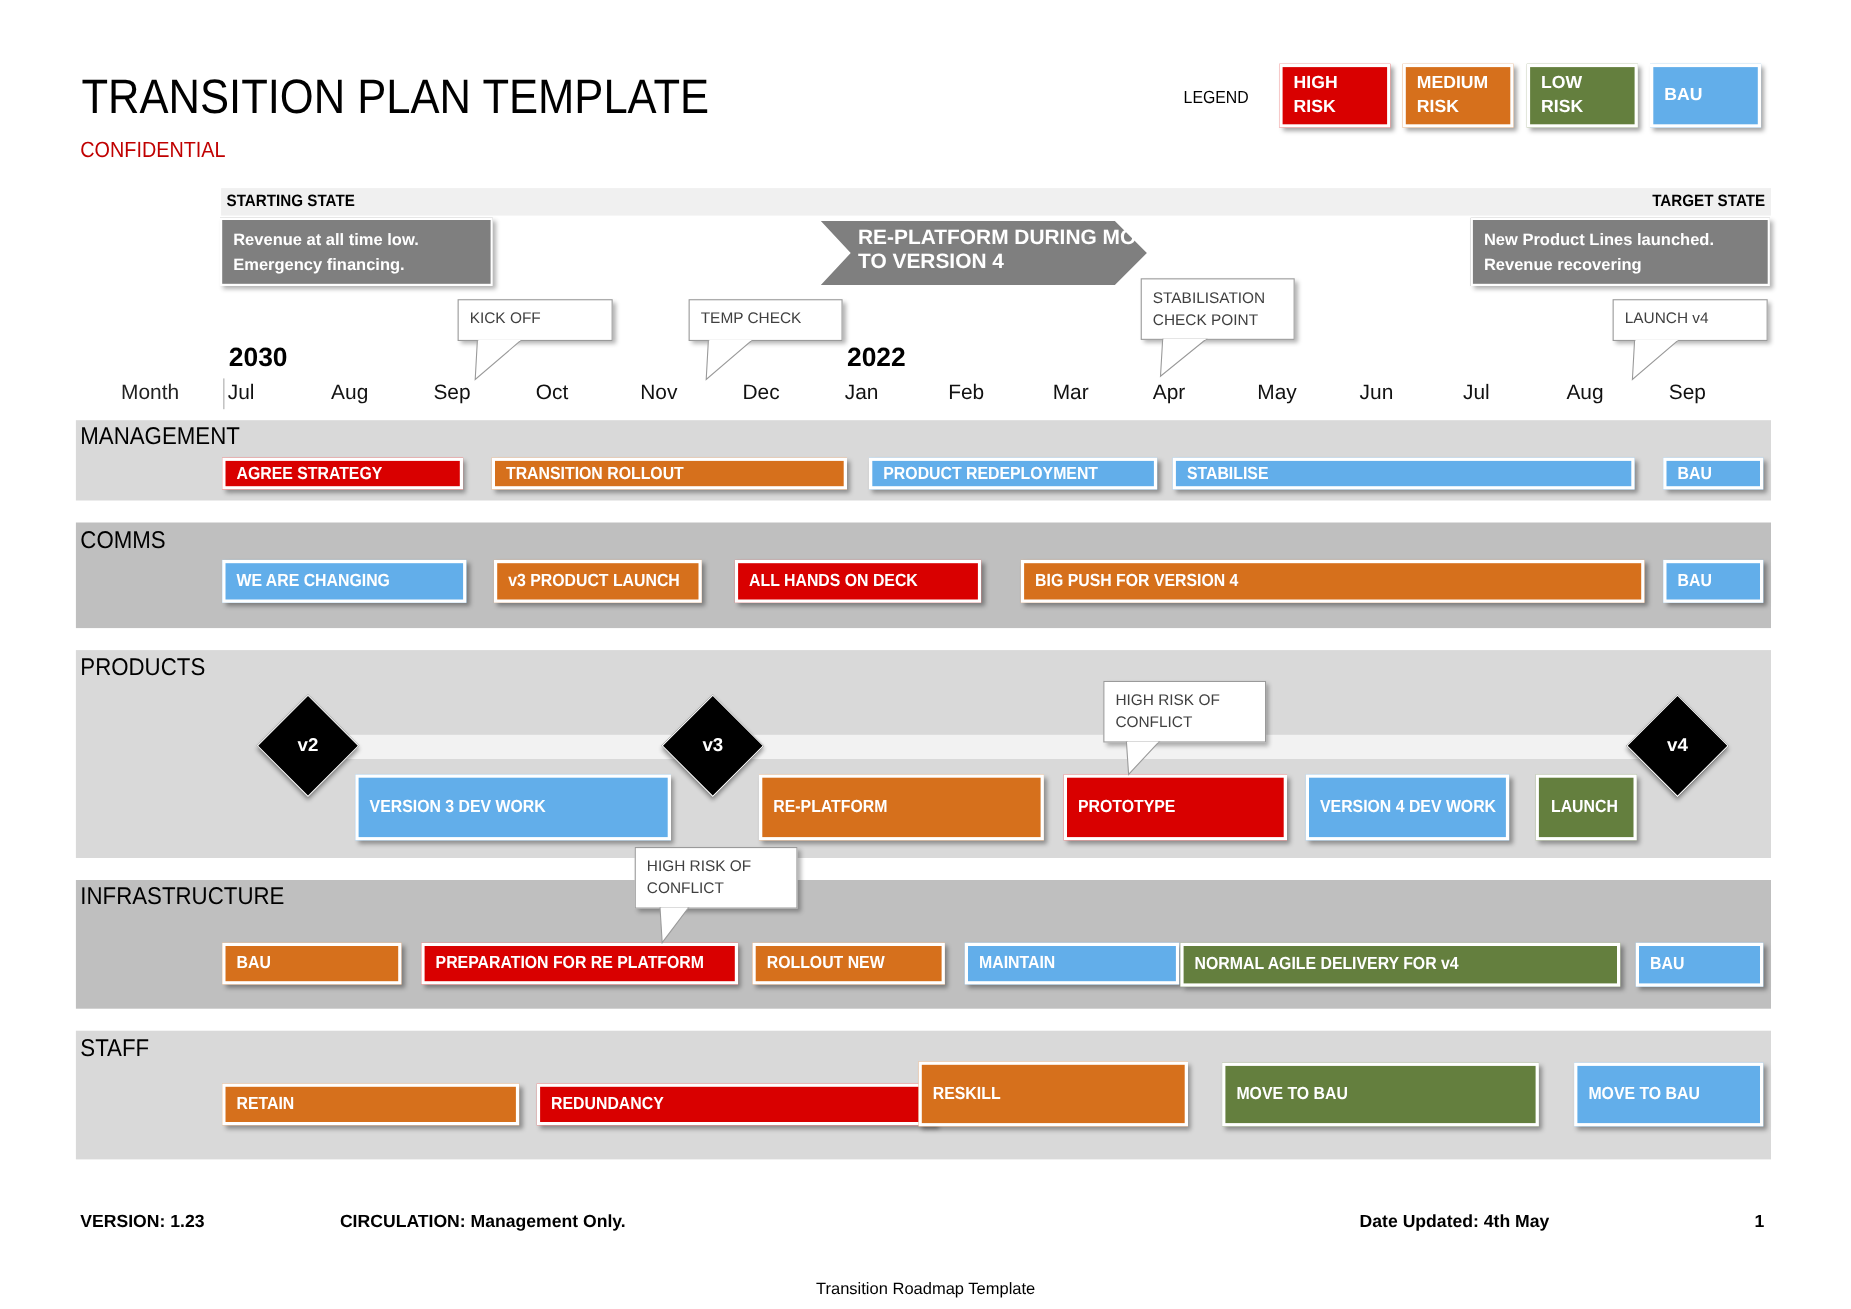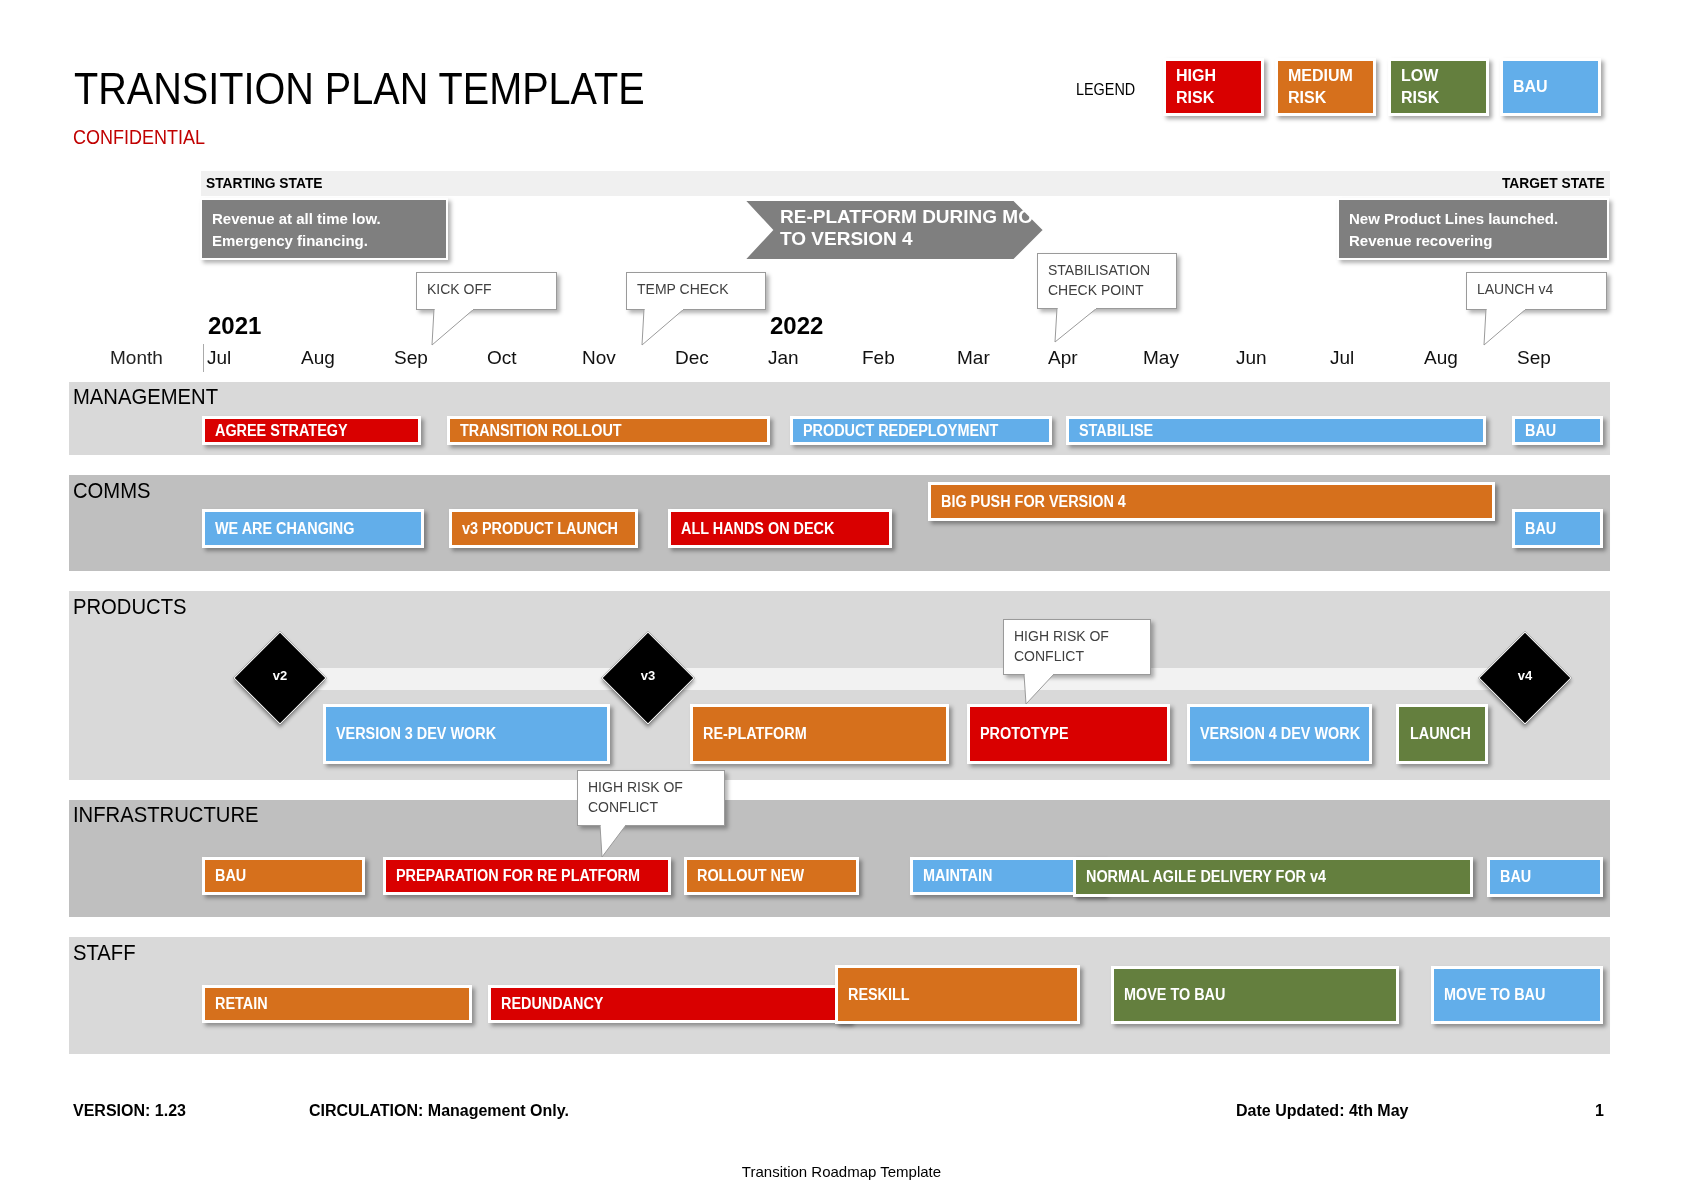--- a/index.html
+++ b/index.html
@@ -28,21 +28,21 @@
   .lane-label { font-size: 22px; font-weight: 400; left: 73px; transform: scaleX(0.92); transform-origin: left; }
   .bar { color: #fff; font-size: 16px; font-weight: 700; display: flex; align-items: center; padding-left: 10px;
          border: 3px solid #fff; box-shadow: 3px 3px 4px rgba(0,0,0,0.35); white-space: nowrap; overflow: hidden; }
   .bar span { display: inline-block; transform: scaleX(0.9); transform-origin: left; }
   .high { background: #d90000; }
   .medium { background: #d6701c; }
   .low { background: #647f3e; }
   .bau { background: #62aeea; }
   .track { background: #f2f2f2; }
   .diamond { width: 66px; height: 66px; background: #000; transform: rotate(45deg); box-shadow: 2px 2px 4px rgba(0,0,0,0.4); border: 1px solid #fff; }
-  .diamond-label { color: #fff; font-size: 13px; font-weight: 700; width: 94px; text-align: center; }
+  .diamond-label { color: #fff; font-size: 17px; font-weight: 700; width: 94px; text-align: center; }
   .footer { font-size: 16px; font-weight: 700; top: 1102px; }
   .footer-center { font-size: 15px; top: 1163px; left: 0; width: 1683px; text-align: center; }
 </style>
 </head>
 <body>
 
 <div class="abs title">TRANSITION PLAN TEMPLATE</div>
 <div class="abs confidential">CONFIDENTIAL</div>
 
 <div class="abs legend-label">LEGEND</div>
@@ -107,21 +107,21 @@
   </svg>
 
 <div class="abs callout" style="left:1466px;top:272px;width:141px;height:38px;">
     <div>LAUNCH v4</div>
   </div>
 <svg class="abs callout-tail" style="left:1482px;top:309px;" width="60" height="40">
     <polygon points="4,0 44,0 2,36" fill="#fff" stroke="#9a9a9a"></polygon>
     <line x1="5" y1="0" x2="43" y2="0" stroke="#fff" stroke-width="2"></line>
   </svg>
 
-<div class="abs year" style="left:208px;">2021</div>
+<div class="abs year" style="left:208px;">2030</div>
 <div class="abs year" style="left:770px;">2022</div>
 <div class="abs month-row-label">Month</div>
 <div class="abs month-divider"></div>
 <div class="abs month" style="left:207px;">Jul</div>
 <div class="abs month" style="left:301px;">Aug</div>
 <div class="abs month" style="left:394px;">Sep</div>
 <div class="abs month" style="left:487px;">Oct</div>
 <div class="abs month" style="left:582px;">Nov</div>
 <div class="abs month" style="left:675px;">Dec</div>
 <div class="abs month" style="left:768px;">Jan</div>
@@ -156,21 +156,21 @@
 <div class="abs lane-label" style="top:478px;">COMMS</div>
 <div class="abs bar bau" style="left:202px;top:509px;width:222px;height:39px;">
     <span>WE ARE CHANGING</span>
   </div>
 <div class="abs bar medium" style="left:449px;top:509px;width:189px;height:39px;">
     <span>v3 PRODUCT LAUNCH</span>
   </div>
 <div class="abs bar high" style="left:668px;top:509px;width:224px;height:39px;">
     <span>ALL HANDS ON DECK</span>
   </div>
-<div class="abs bar medium" style="left:928px;top:482px;width:567px;height:39px;">
+<div class="abs bar medium" style="left:928px;top:509px;width:567px;height:39px;">
     <span>BIG PUSH FOR VERSION 4</span>
   </div>
 <div class="abs bar bau" style="left:1512px;top:509px;width:91px;height:39px;">
     <span>BAU</span>
   </div>
 
 <div class="abs lane lane-light" style="top:591px;height:189px;"></div>
 <div class="abs lane-label" style="top:594px;">PRODUCTS</div>
 <div class="abs track" style="left:300px;top:668px;width:1200px;height:22px;"></div>
 
@@ -210,21 +210,21 @@
 <div class="abs lane-label" style="top:802px;">INFRASTRUCTURE</div>
 <div class="abs bar medium" style="left:202px;top:857px;width:163px;height:38px;">
     <span>BAU</span>
   </div>
 <div class="abs bar high" style="left:383px;top:857px;width:288px;height:38px;">
     <span>PREPARATION FOR RE PLATFORM</span>
   </div>
 <div class="abs bar medium" style="left:684px;top:857px;width:175px;height:38px;">
     <span>ROLLOUT NEW</span>
   </div>
-<div class="abs bar bau" style="left:910px;top:857px;width:195px;height:38px;">
+<div class="abs bar bau" style="left:877px;top:857px;width:195px;height:38px;">
     <span>MAINTAIN</span>
   </div>
 <div class="abs bar low" style="left:1073px;top:857px;width:400px;height:40px;">
     <span>NORMAL AGILE DELIVERY FOR v4</span>
   </div>
 <div class="abs bar bau" style="left:1487px;top:857px;width:116px;height:40px;">
     <span>BAU</span>
   </div>
 
 <div class="abs callout" style="left:577px;top:770px;width:148px;height:56px;">

